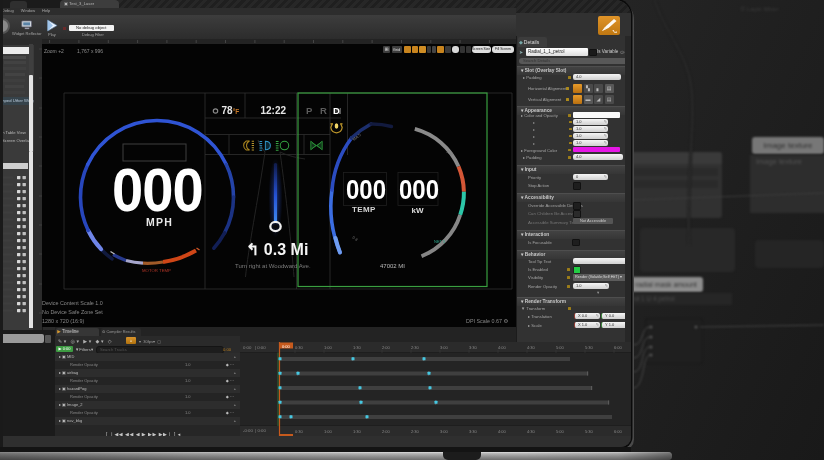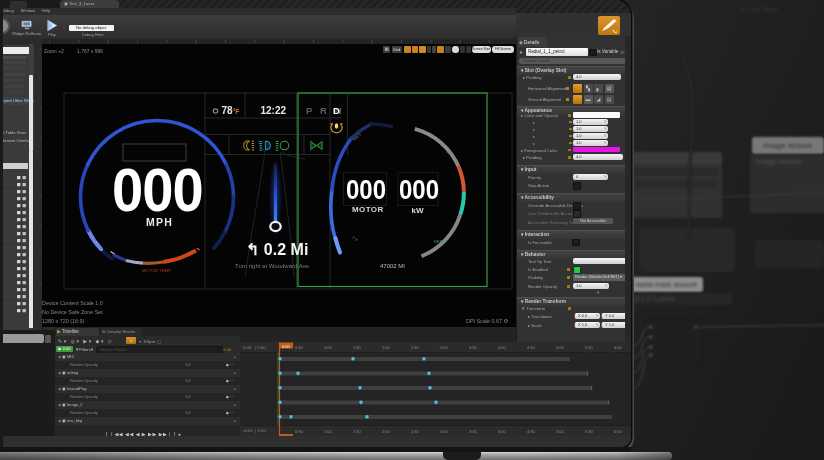--- a/index.html
+++ b/index.html
@@ -366,24 +366,24 @@
     </svg>
 
     <div class="t" style="left:221.5px;top:105px;font-size:10px;font-weight:bold;color:#e6e6e6;">78<span style="font-size:6.5px;color:#c97b2a;">°F</span></div>
     <div class="t" style="left:260.5px;top:105px;font-size:10px;font-weight:bold;color:#e6e6e6;">12:22</div>
     <div class="t" style="left:306px;top:105px;font-size:9.5px;font-weight:bold;color:#5c5c5c;letter-spacing:2.6px;">P R N</div>
     <div class="t" style="left:333px;top:105px;font-size:9.5px;font-weight:bold;color:#fff;">D</div>
     <div class="t" style="left:112px;top:155px;font-size:61px;font-weight:bold;color:#fff;letter-spacing:-1px;transform:scaleX(0.92);transform-origin:left top;">000</div>
     <div class="t" style="left:146px;top:215.5px;font-size:10.5px;font-weight:bold;color:#e8e8e8;letter-spacing:1.2px;">MPH</div>
     <div class="t" style="left:345.5px;top:175px;font-size:27px;font-weight:bold;color:#fff;transform:scaleX(0.89);transform-origin:left top;">000</div>
     <div class="t" style="left:398.5px;top:175px;font-size:27px;font-weight:bold;color:#fff;transform:scaleX(0.89);transform-origin:left top;">000</div>
-    <div class="t" style="left:352px;top:205px;font-size:8px;font-weight:bold;color:#d5d5d5;letter-spacing:0.4px;">MOTOR</div>
+    <div class="t" style="left:352px;top:205px;font-size:8px;font-weight:bold;color:#d5d5d5;letter-spacing:0.4px;">TEMP</div>
     <div class="t" style="left:411.5px;top:205.5px;font-size:8px;font-weight:bold;color:#ddd;">kW</div>
     <div class="t" style="left:380px;top:263px;font-size:6px;color:#bbb;">47002 MI</div>
-    <div class="t" style="left:246px;top:240px;font-size:16px;font-weight:bold;color:#f5f5f5;">↰ <span style="letter-spacing:0px;">0.2 Mi</span></div>
+    <div class="t" style="left:246px;top:240px;font-size:16px;font-weight:bold;color:#f5f5f5;">↰ <span style="letter-spacing:0px;">0.3 Mi</span></div>
     <div class="t" style="left:235px;top:262.5px;font-size:6px;color:#7d7d7d;">Turn right at Woodward Ave.</div>
 
     <div class="abs" style="left:516px;top:36px;width:115px;height:306px;background:#323232;border-left:1px solid #1c1c1c;"></div>
     <div class="abs" style="left:518px;top:37px;width:29px;height:10px;background:#3c3c3c;border-radius:2px 2px 0 0;color:#ddd;font-size:5px;line-height:10px;"><span style="color:#7aa;margin:0 1px;">◆</span>Details</div>
     <div class="abs" style="left:519px;top:49px;width:6px;height:6px;color:#8aa;font-size:5px;">➤</div>
     <div class="abs" style="left:526px;top:48px;width:60px;height:7.5px;background:linear-gradient(#fff,#ddd);border-radius:1px;color:#222;font-size:4.5px;line-height:7.5px;padding-left:2px;">Radial_1_1_petrol</div>
     <div class="cb" style="left:589px;top:48.5px;background:#1a1a1a;border-color:#111;"></div>
     <div class="t" style="left:597px;top:49px;font-size:4.6px;color:#ccc;">Is Variable</div>
     <div class="t" style="left:620px;top:48.5px;font-size:5px;color:#999;">⊙⊙</div>
     <div class="abs" style="left:519px;top:57.5px;width:109px;height:6.5px;background:#585858;border-radius:3px;color:#333;font-size:4.2px;line-height:6.5px;padding-left:4px;">Search Details</div>

